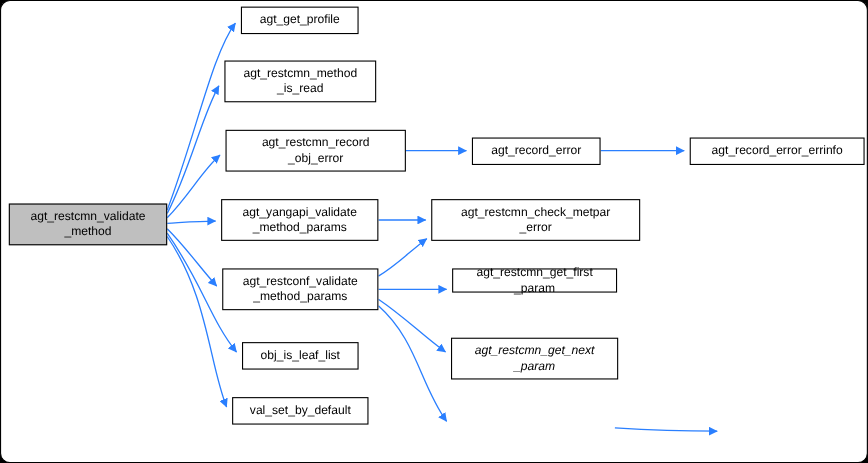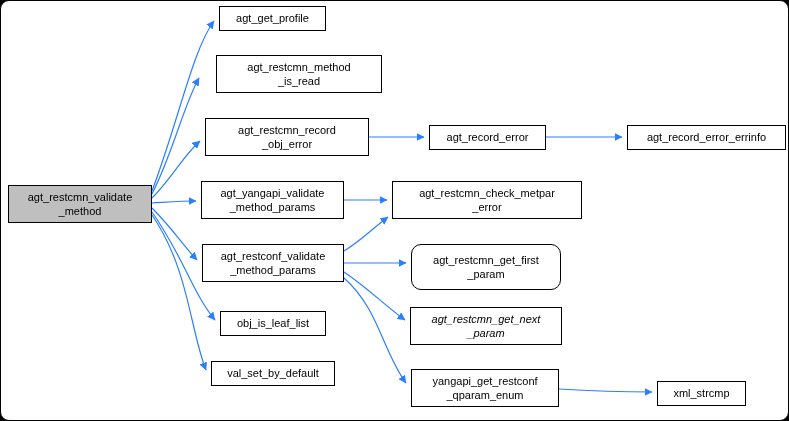--- a/index.html
+++ b/index.html
@@ -32,29 +32,29 @@
     font-size:11px;line-height:1.3;color:#000;
     white-space:pre-line;
     box-sizing:border-box;
     padding:1px 4px;
     cursor:pointer;
   }
   .node.root{background:var(--root-fill);cursor:default;}
   
   .n0{left:7px;top:184px;width:144px;height:38px;}
   .n1{left:218px;top:5px;width:107px;height:25px;}
-  .n2{left:203px;top:54px;width:166px;height:38px;margin-left:12px;}
+  .n2{left:203px;top:54px;width:138px;height:38px;}
   .n3{left:204px;top:117px;width:164px;height:38px;}
   .n4{left:200px;top:180px;width:143px;height:38px;}
   .n5{left:201px;top:243px;width:142px;height:38px;}
   .n6{left:219px;top:310px;width:106px;height:25px;}
   .n7{left:210px;top:360px;width:124px;height:25px;}
   .n8{left:428px;top:124px;width:117px;height:25px;}
   .n9{left:391px;top:180px;width:190px;height:38px;}
-  .n10{left:410px;top:243px;width:150px;height:46px;border-radius:10px;}
+  .n10{left:410px;top:243px;width:150px;height:22px;}
   .n11{left:409px;top:306px;width:152px;height:38px;font-style:italic;}
   .n12{left:410px;top:368px;width:148px;height:38px;}
   .n13{left:626px;top:124px;width:159px;height:25px;}
   .n14{left:656px;top:380px;width:89px;height:25px;}
 </style>
 </head>
 <body>
 
 <div id="canvas">
 
@@ -94,18 +94,15 @@
 _method_params</div>
   <div class="node n6">obj_is_leaf_list</div>
   <div class="node n7">val_set_by_default</div>
   <div class="node n8">agt_record_error</div>
   <div class="node n9">agt_restcmn_check_metpar
 _error</div>
   <div class="node n10">agt_restcmn_get_first
 _param</div>
   <div class="node n11">agt_restcmn_get_next
 _param</div>
-  <div class="node n12">yangapi_get_restconf
-_qparam_enum</div>
   <div class="node n13">agt_record_error_errinfo</div>
-  <div class="node n14">xml_strcmp</div>
 
 </div>
 
 </body></html>

